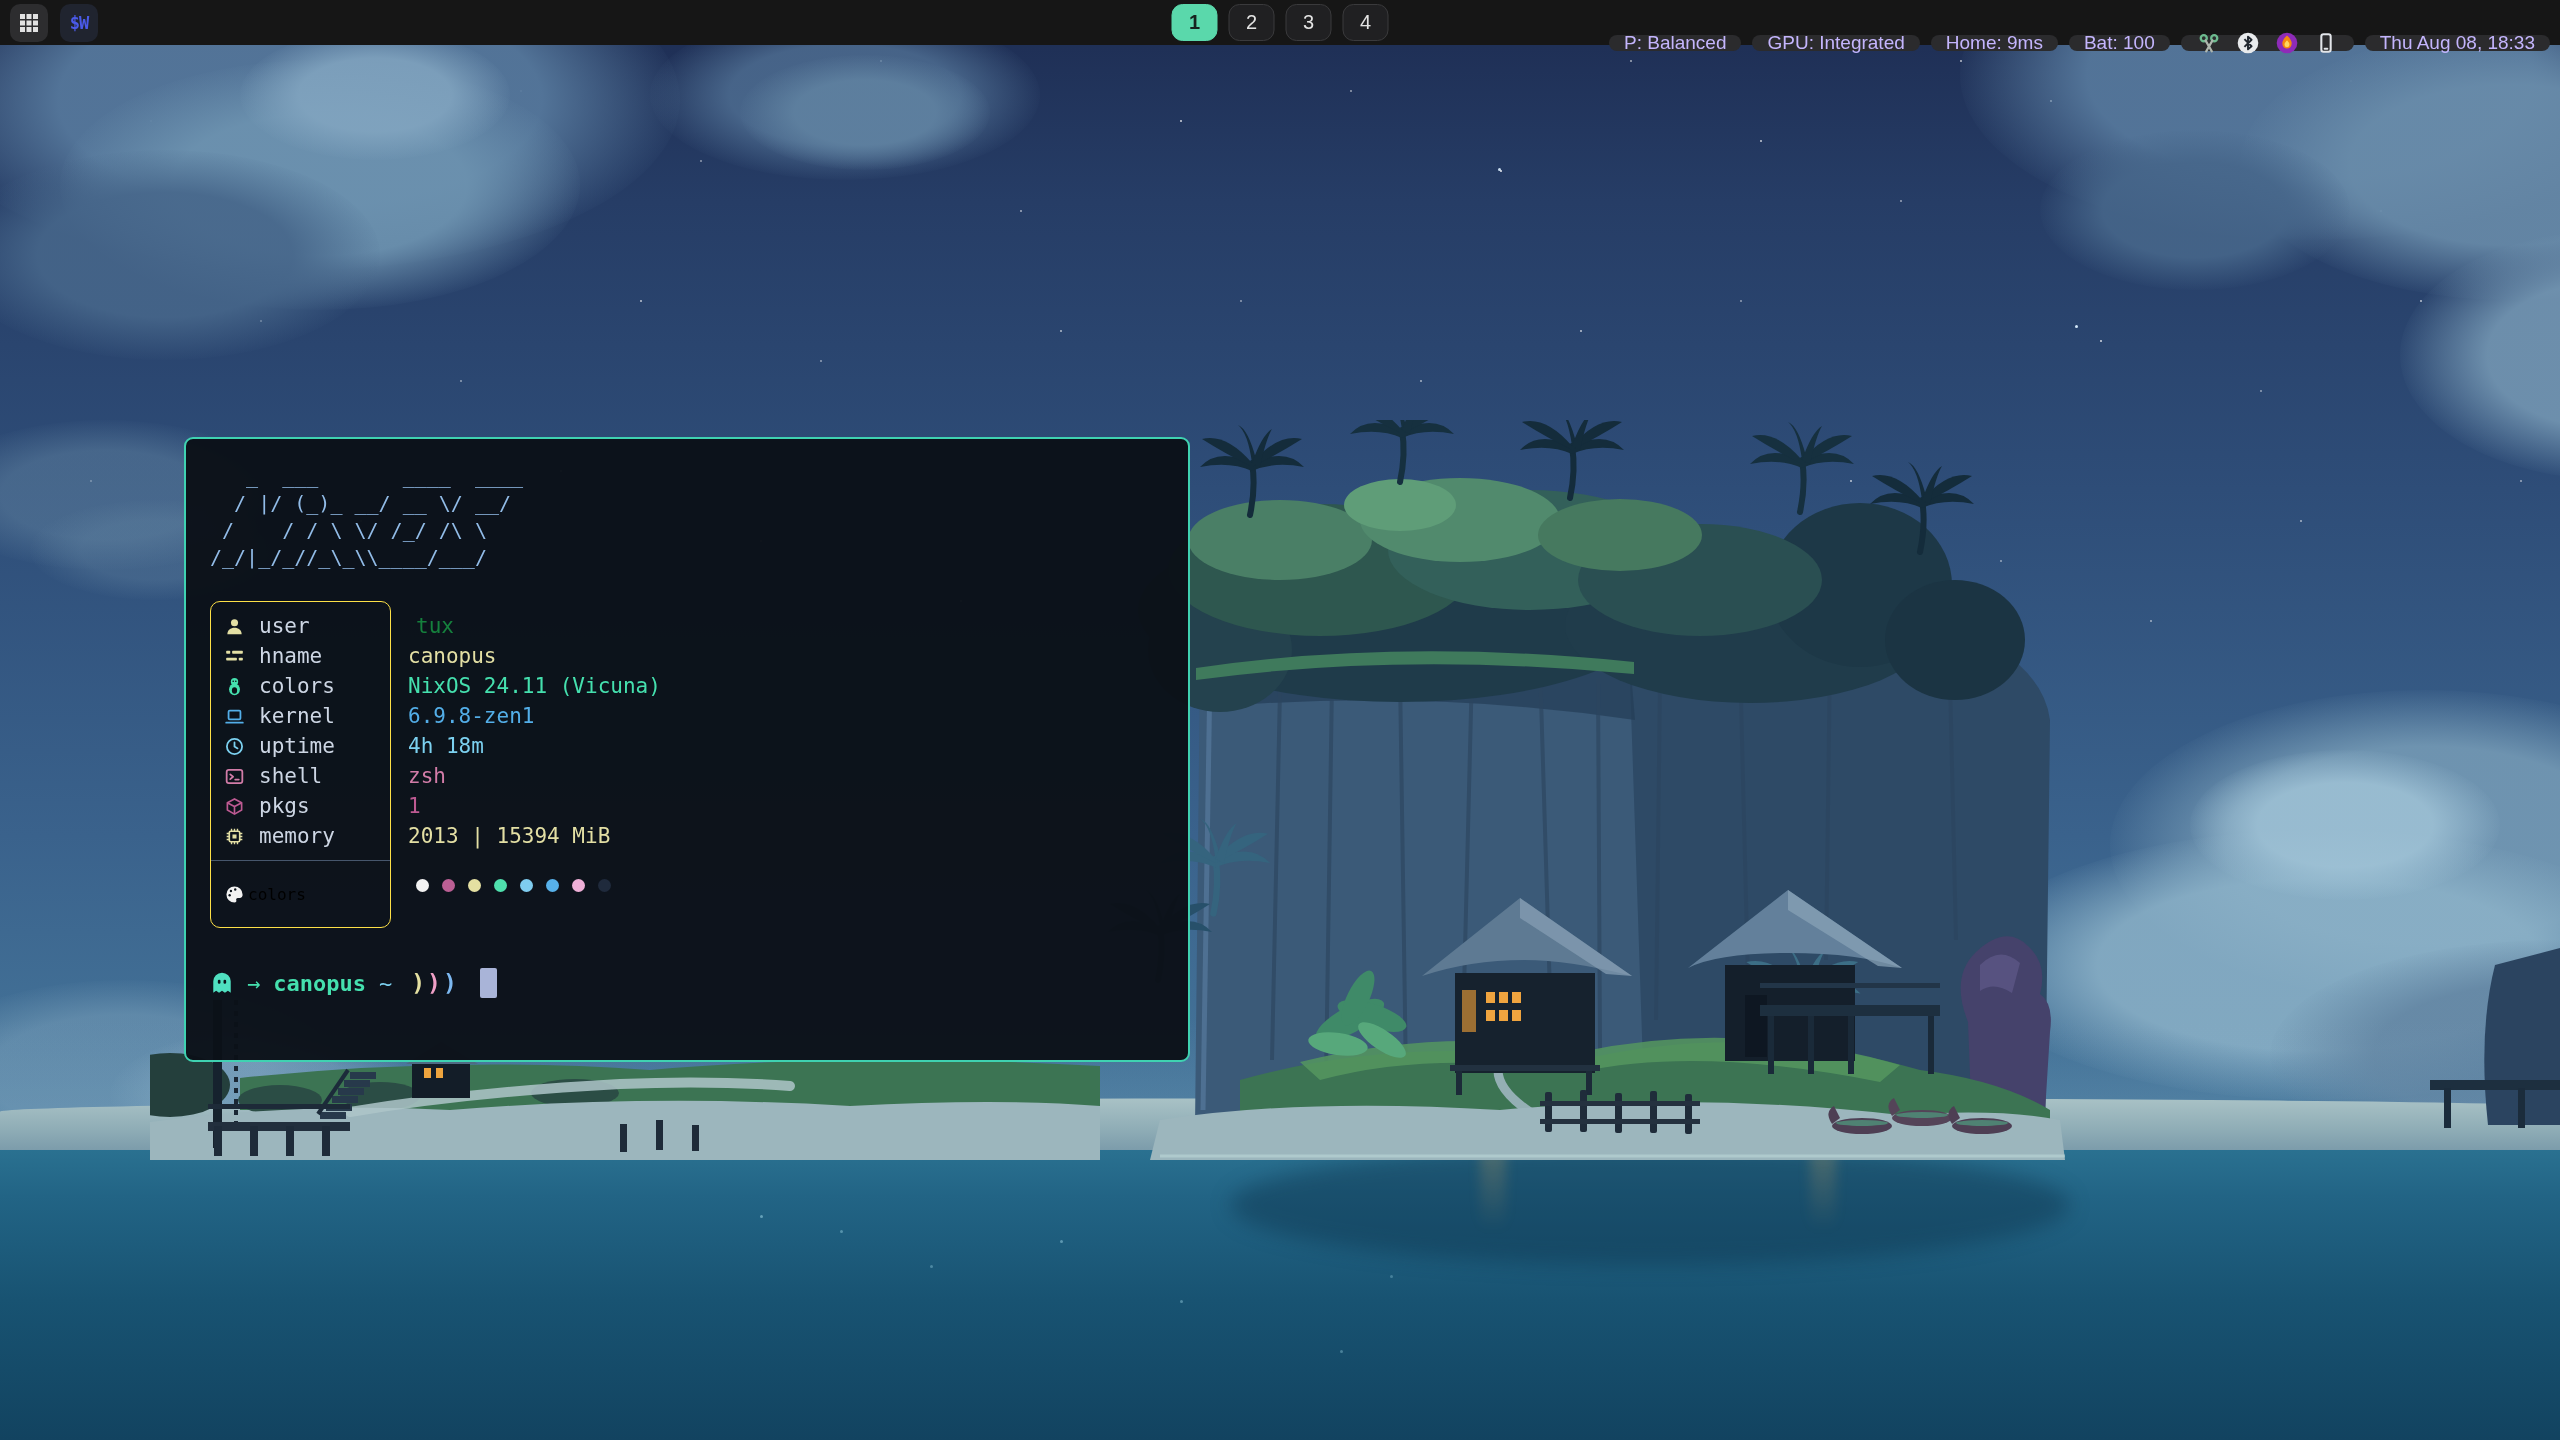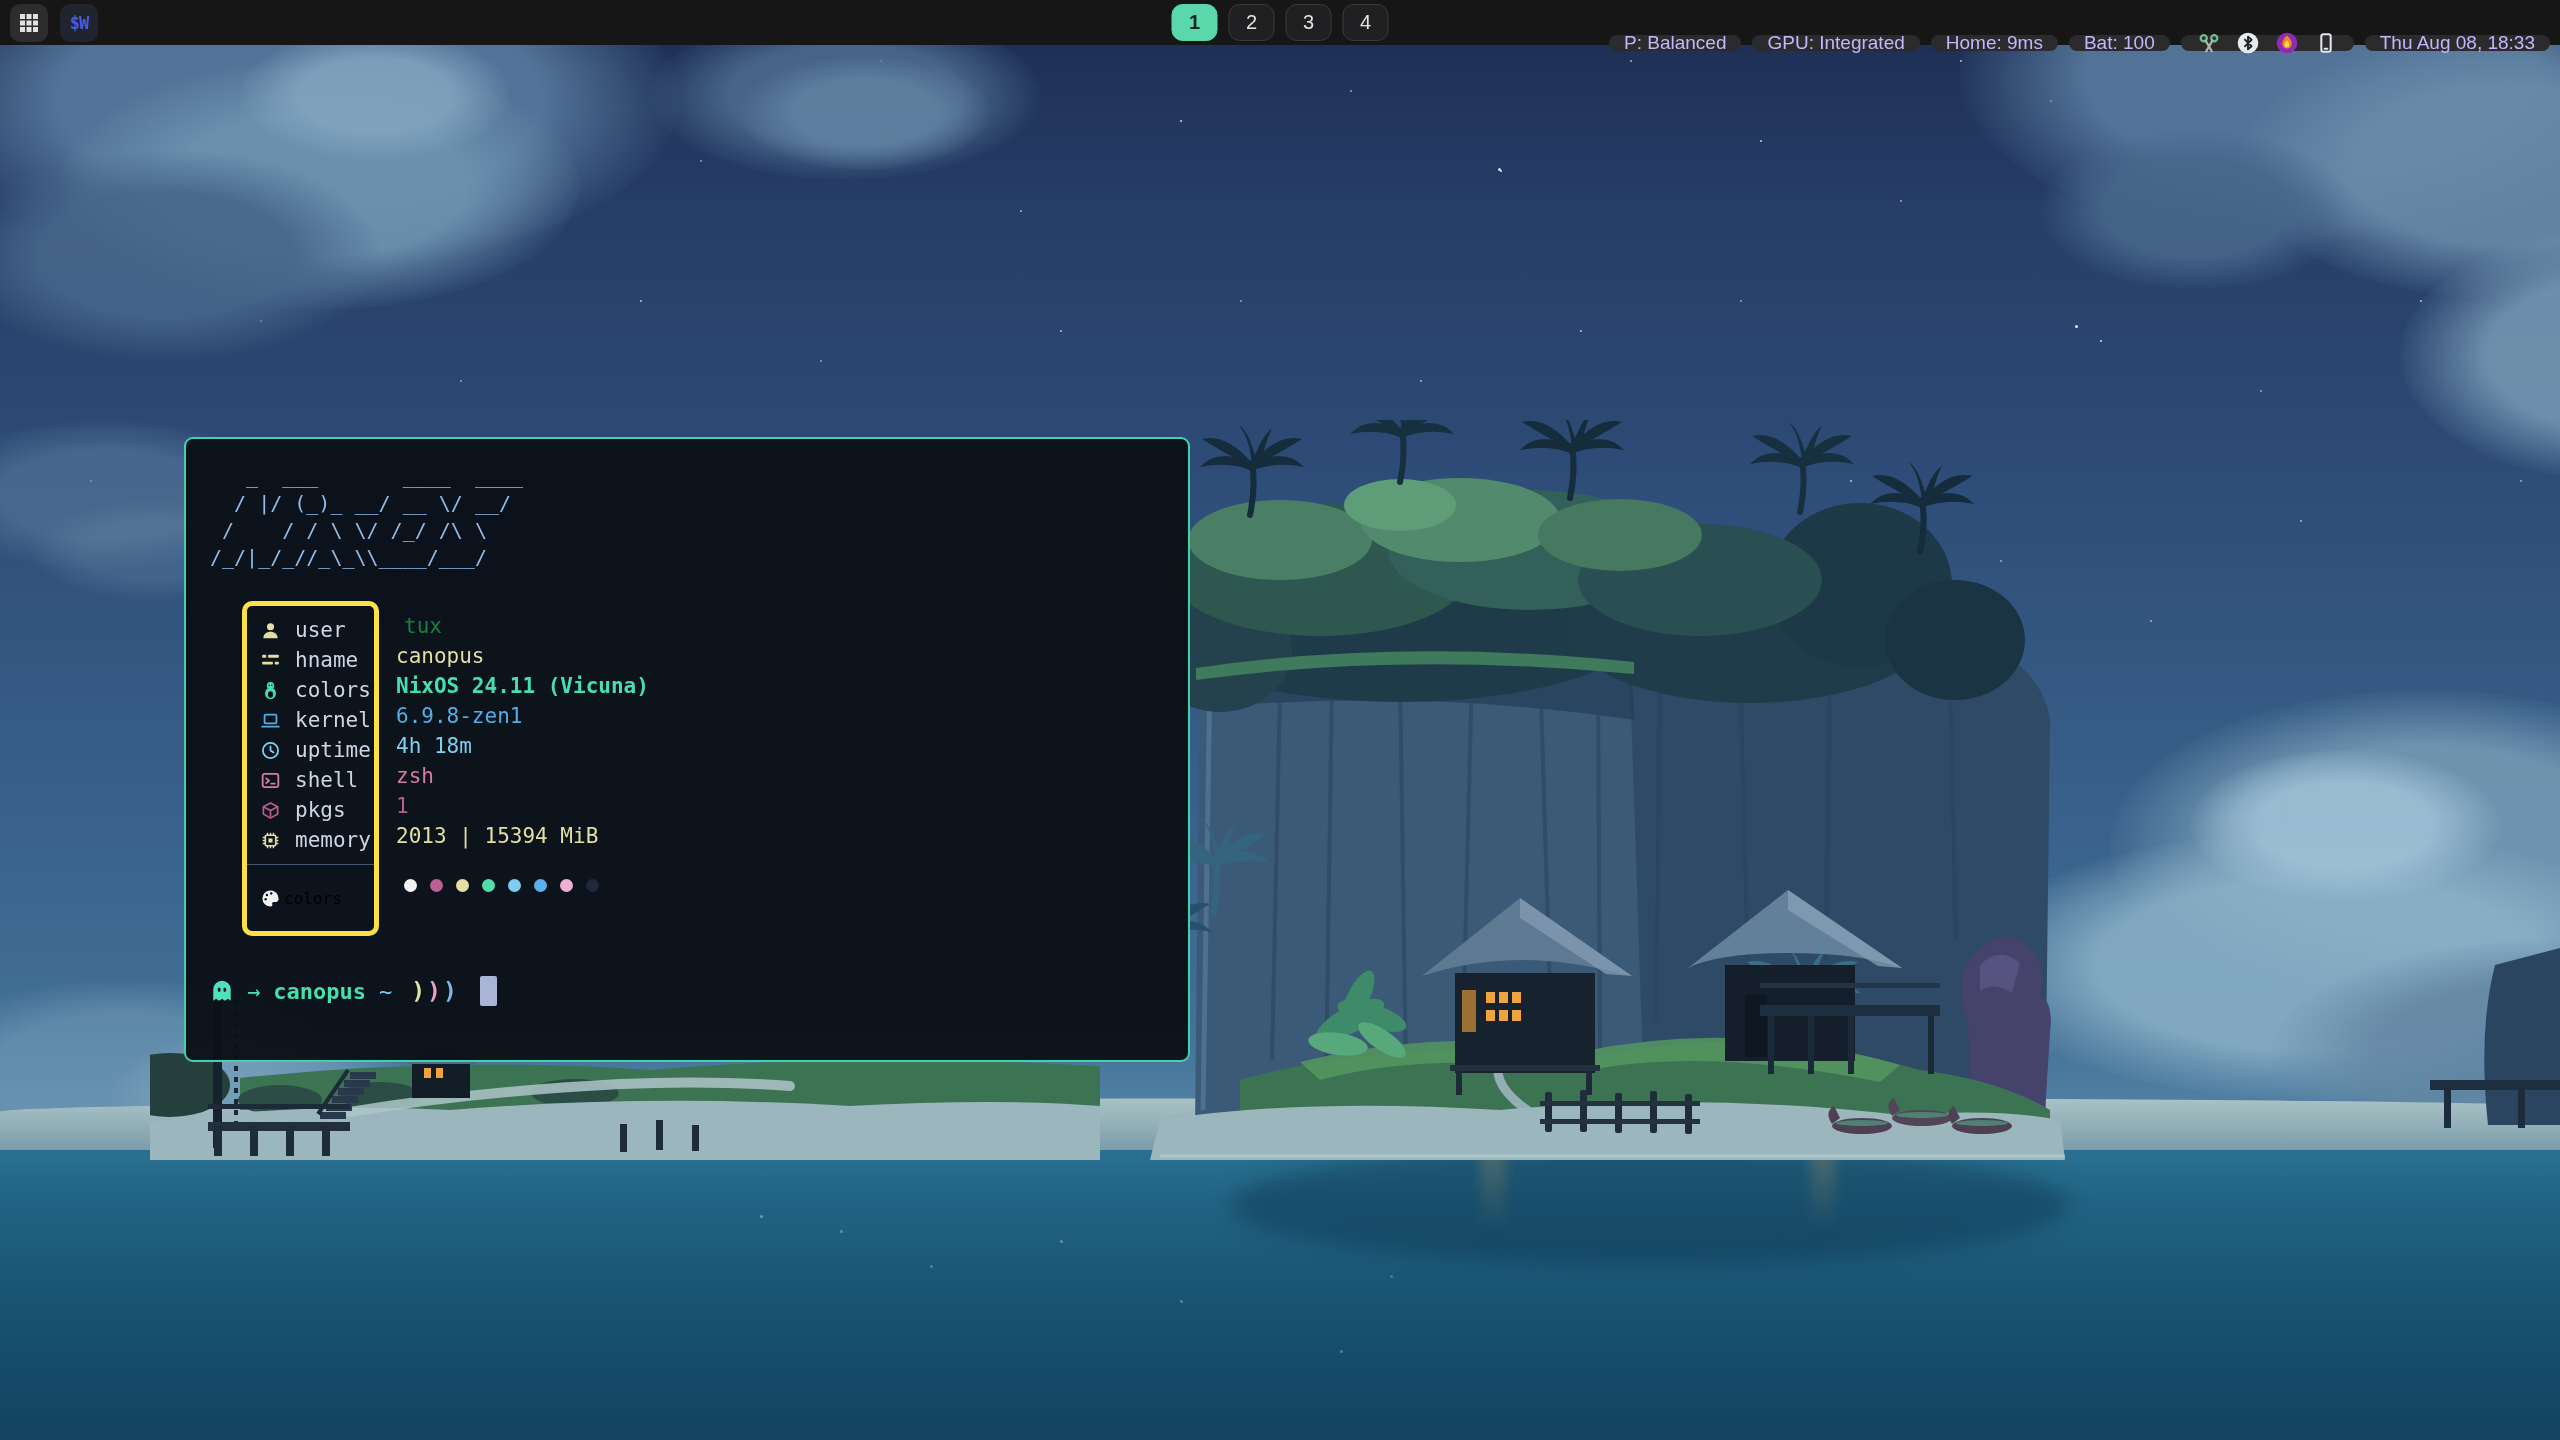--- a/index.html
+++ b/index.html
@@ -60,21 +60,21 @@
   .pill{height:16px;border-radius:9px;background:#2b2b2d;color:#c4b5fd;font-size:19px;
     display:flex;align-items:center;padding:0 15px;white-space:nowrap;margin-top:40px;}
   .pill.tray{gap:17px;padding:0 17px;}
 
   
   .terminal{position:absolute;left:184px;top:437px;width:1006px;height:625px;box-sizing:border-box;
     background:rgba(11,17,24,.97);border:2px solid #3fd2b1;border-radius:9px;padding:16px 24px;
     font-family:"DejaVu Sans Mono","Liberation Mono",monospace;z-index:20;}
   .ascii{margin:8px 0 0 0;font-size:20px;line-height:27px;color:#92bce8;white-space:pre;}
   .fetch{display:flex;margin-top:30px;}
-  .infobox{width:137px;border:5px solid #fde047;border-radius:10px;box-sizing:border-box;flex:none;margin-left:32px;}
+  .infobox{width:181px;border:1px solid #fde047;border-radius:10px;box-sizing:border-box;flex:none;}
   .rows{padding:9px 0;}
   .irow{height:30px;display:flex;align-items:center;gap:15px;padding:0 13px;}
   .irow .ilabel{color:#cdd6e4;font-size:21px;}
   .iico{width:20px;height:20px;flex:none;display:flex;align-items:center;justify-content:center;}
   .colors-sec{border-top:1px solid #46566c;height:66px;display:flex;align-items:center;gap:4px;padding:0 13px;}
   .vals{margin-left:17px;padding-top:10px;font-size:21px;}
   .vrow{height:30px;line-height:30px;white-space:pre;}
   .vswatches{height:66px;margin-top:1px;display:flex;align-items:center;gap:13px;padding-left:8px;}
   .dot{width:13px;height:13px;border-radius:50%;}
   .prompt-line{margin-top:40px;display:flex;align-items:center;gap:13px;font-size:22px;}
@@ -460,21 +460,21 @@
                 <circle cx="3.9" cy="8.6" r="1" fill="#0b1118"></circle>
               </svg>
           </span>
           <span class="ilabel">colors</span>
         </div>
       </div>
 
       <div class="vals">
         <div class="vrow" style="color: #15803d; margin-left: 8px;">tux</div>
         <div class="vrow" style="color: rgb(227, 223, 164);">canopus</div>
-        <div class="vrow" style="color: rgb(69, 224, 174); font-weight: bold;">NixOS 24.11 (Vicuna)</div>
+        <div class="vrow" style="color: rgb(69, 224, 174);">NixOS 24.11 (Vicuna)</div>
         <div class="vrow" style="color: rgb(83, 174, 232);">6.9.8-zen1</div>
         <div class="vrow" style="color: rgb(124, 209, 240);">4h 18m</div>
         <div class="vrow" style="color: rgb(210, 124, 168);">zsh</div>
         <div class="vrow" style="color: rgb(189, 90, 146);">1</div>
         <div class="vrow" style="color: rgb(227, 223, 164);">2013 | 15394 MiB</div>
         <div class="vswatches">
           <span class="dot" style="background-color: rgb(242, 242, 242);"></span>
           <span class="dot" style="background-color: rgb(187, 95, 148);"></span>
           <span class="dot" style="background-color: rgb(228, 224, 162);"></span>
           <span class="dot" style="background-color: rgb(79, 224, 173);"></span>

